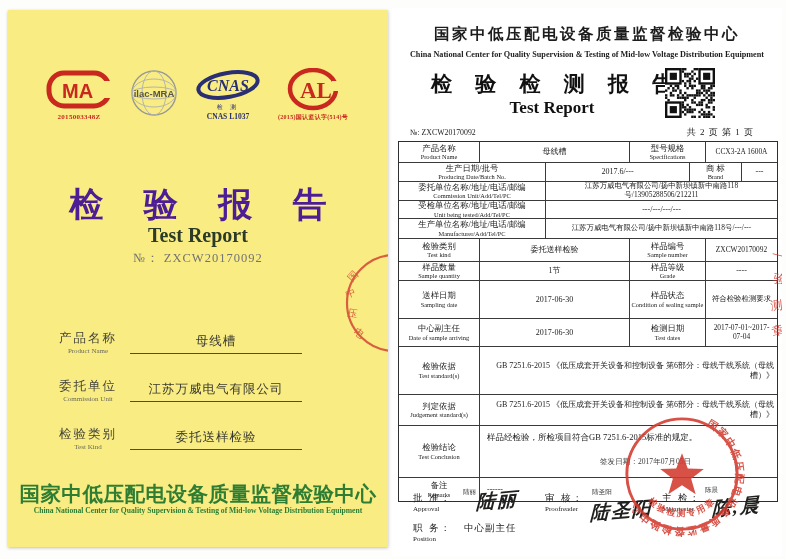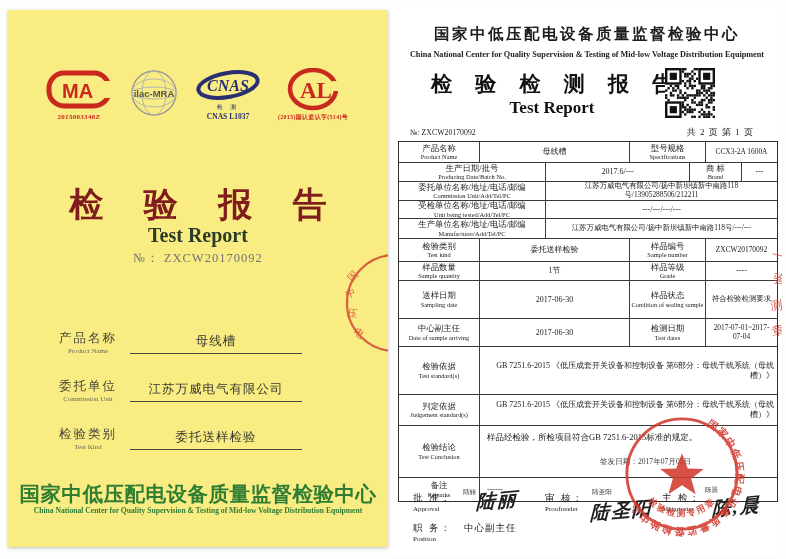--- a/index.html
+++ b/index.html
@@ -9,21 +9,21 @@
   
   .page-left { position:absolute; left:8px; top:10px; width:380px; height:537px;
     background:#f8ec83; overflow:hidden; box-shadow:0 1px 3px rgba(0,0,0,.25); }
   .logo-row { position:absolute; left:0; top:58px; width:100%; display:flex; justify-content:center; align-items:flex-start; gap:10px; }
   .logo { display:flex; flex-direction:column; align-items:center; width:72px; }
   .logo-code { font-size:7px; font-weight:bold; color:#c8281e; margin-top:1px; letter-spacing:.3px; white-space:nowrap; }
   .cnas-sub1 { font-size:6px; color:#2a2f72; letter-spacing:3px; margin-top:1px; }
   .cnas-sub2 { font-size:7.5px; font-weight:bold; color:#2a2f72; }
 
   .cover-title-cn { position:absolute; left:0; top:172px; width:100%; text-align:center;
-    font-size:34px; font-weight:bold; color:#7f1d1d; letter-spacing:16px; text-indent:16px; }
+    font-size:34px; font-weight:bold; color:#4c1d95; letter-spacing:16px; text-indent:16px; }
   .cover-title-en { position:absolute; left:0; top:214px; width:100%; text-align:center;
     font-size:20px; font-weight:bold; color:#2c3a28; }
   .cover-no { position:absolute; left:0; top:240px; width:100%; text-align:center;
     font-size:12.5px; color:#737373; letter-spacing:1px; }
 
   .cover-fields { position:absolute; left:0; top:318px; width:100%; }
   .cfield { position:relative; height:40px; margin-bottom:8px; }
   .cfield .flabel { position:absolute; left:34px; top:2px; width:92px; text-align:center; }
   .cfield .flabel .cn { font-size:12.5px; color:#45453a; letter-spacing:2px; }
   .cfield .flabel .en { font-size:7px; color:#6b6b5c; margin-top:0; }

